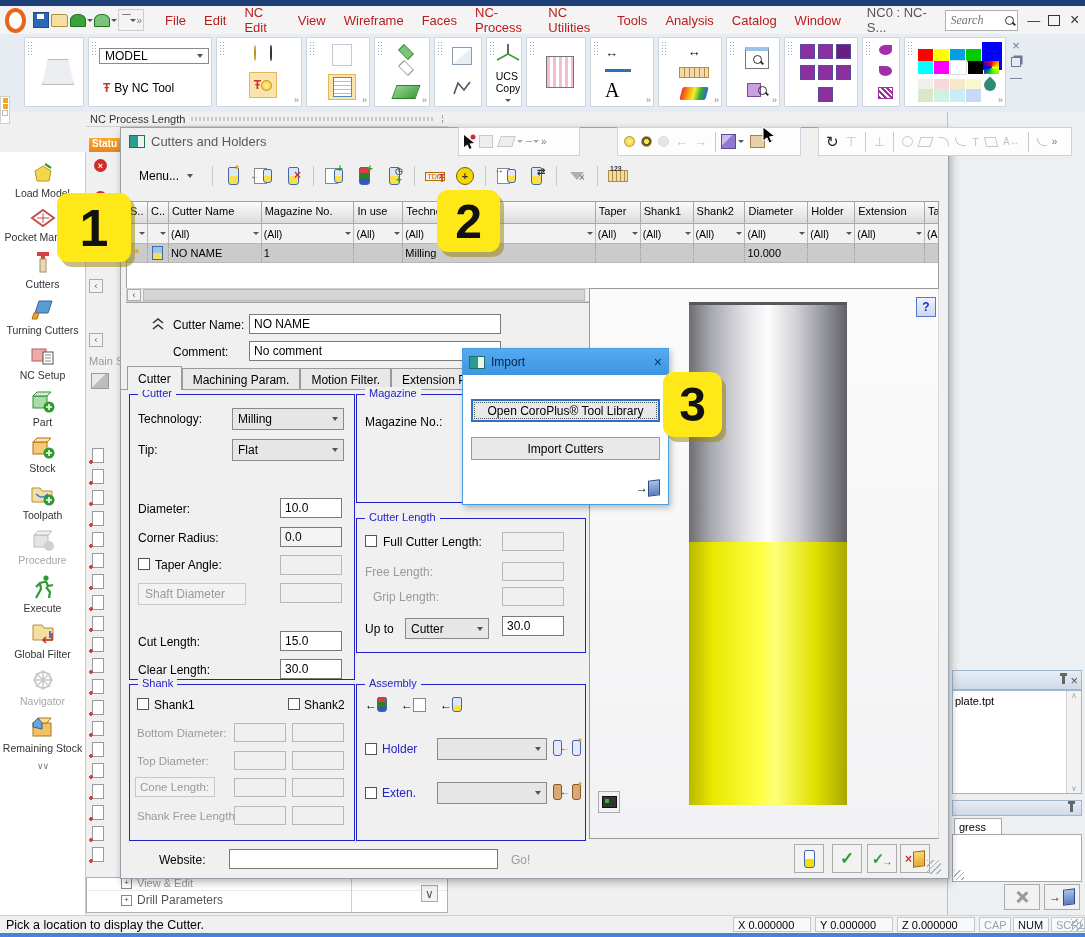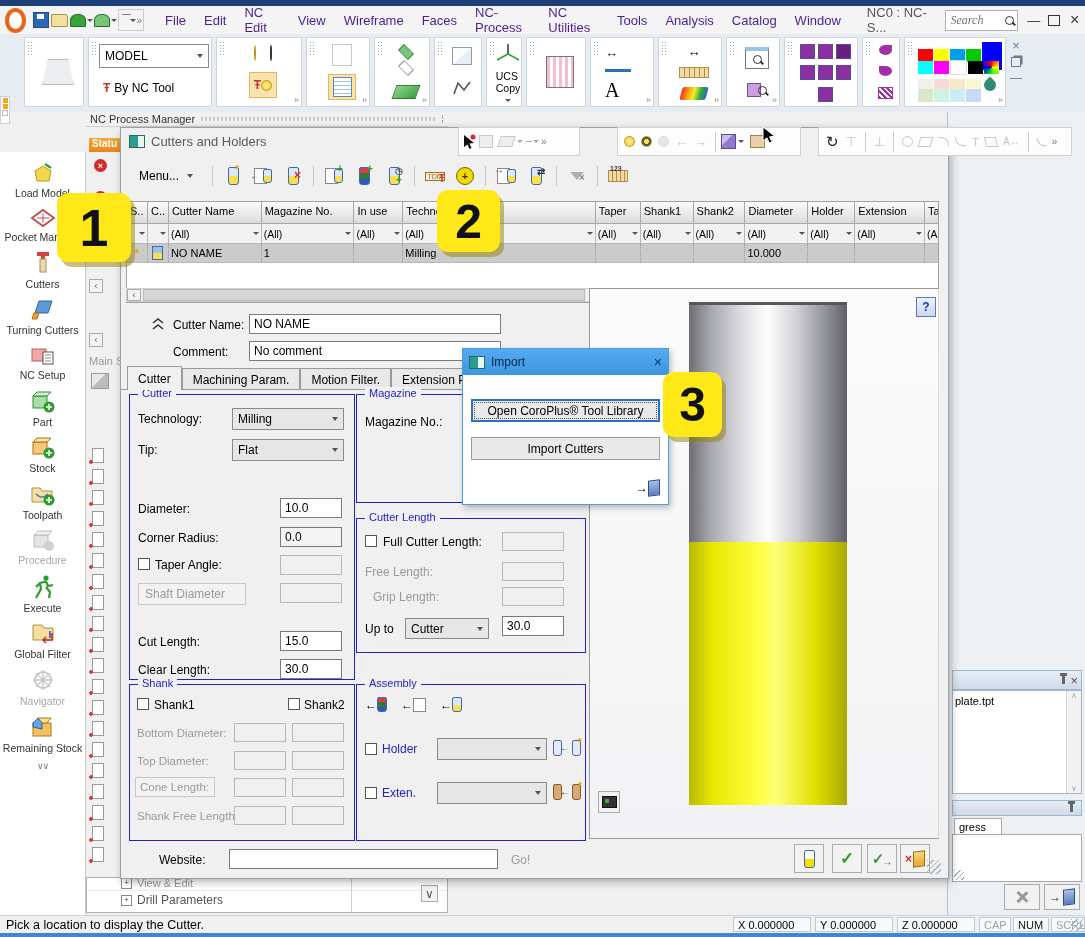--- a/index.html
+++ b/index.html
@@ -3,21 +3,21 @@
 <meta charset="utf-8">
 <style>
   html,body{margin:0;padding:0;}
   body{width:1085px;height:937px;position:relative;overflow:hidden;background:#f0f0f0;
        font-family:"Liberation Sans",sans-serif;font-size:12px;color:#000;}
   .abs{position:absolute;}
   .flex{display:flex;align-items:center;}
   
   .win-top{left:0;top:0;width:1085px;height:6px;background:#1d3f77;}
   .menubar{left:0;top:6px;width:1085px;height:28px;background:#f4f4f4;border-bottom:1px solid #dcdcdc;display:flex;align-items:center;}
-  .menu-item{padding:0 9px;font-size:13px;color:#4c1d95;}
+  .menu-item{padding:0 9px;font-size:13px;color:#b91c1c;}
   .logo{width:17px;height:17px;border-radius:50%;border:4px solid #e8641a;background:#fff;margin:0 6px 0 5px;}
   .qico{width:20px;height:20px;display:flex;align-items:center;justify-content:center;margin:0 1px;}
   .savei{width:14px;height:14px;background:#2b66b8;border:1px solid #1c4a8c;position:relative;}
   .savei:after{content:"";position:absolute;left:3px;top:1px;width:7px;height:5px;background:#fff;}
   .foldi{width:15px;height:11px;background:#f5dfa0;border:1px solid #b09040;border-radius:1px 3px 1px 1px;}
   .hati{width:14px;height:11px;background:#3aa33a;border:1px solid #207020;border-radius:45% 45% 8% 8%;}
   .dd{width:0;height:0;border-left:3.5px solid transparent;border-right:3.5px solid transparent;border-top:4px solid #555;display:inline-block;}
   .ddsm{border-left-width:3px;border-right-width:3px;border-top-width:3.5px;}
   .chev2{color:#777;font-size:10px;letter-spacing:-2px;}
   .searchbox{width:74px;height:19px;background:#fff;border:1px solid #b0b0b0;display:flex;align-items:center;padding:0 3px;}
@@ -156,21 +156,21 @@
   <div class="rg" style="width:60px;">
       <div class="grip"></div>
     <div class="rgc">
         <div style="width:30px;height:24px;background:#eceff2;border:1px solid #bbb;clip-path:polygon(18% 0,82% 0,100% 100%,0 100%);"></div>
       </div>
     </div>
   <div class="rg" style="width:124px;">
       <div class="grip"></div>
     <div class="rgc" style="align-items:stretch;">
       <div class="flex" style="height:22px;">
-          <div class="combo" style="flex:1;height:24px;background:#fff;">
+          <div class="combo" style="flex:1;height:16px;background:#fff;">
             <span>MODEL</span>
             <span class="dd"></span>
           </div>
         </div>
       <div class="flex" style="height:22px;">
           <span style="color:#c0392b;font-weight:bold;margin:0 4px;">Ŧ</span>
           <span>By NC Tool</span>
         </div>
     </div>
     </div>
@@ -425,21 +425,21 @@
     <svg width="28" height="26">
         <rect x="4" y="9" width="18" height="13" fill="#f5c060" stroke="#a87820"></rect>
         <path d="M4 9 l5 -5 h13 l-4 5 Z" fill="#f8e080" stroke="#a87820"></path>
         <path d="M9 4 l4 5 v6 l-9 -2 v-4 Z" fill="#6aa7e0" stroke="#2f5f9a"></path>
       </svg>
     <div class="lbl">Remaining Stock</div></div>
   <div style="color:#777;font-size:9px;letter-spacing:-1px;margin-top:2px;">∨∨</div>
 </div>
 
 <div class="abs pm-cap">
-  <span>NC Process Manager</span>
+  <span>NC Process Length</span>
   <div style="flex:1;height:4px;margin:0 6px;background:repeating-linear-gradient(90deg,#c8c8c8 0 2px,transparent 2px 4px);"></div>
   <span style="color:#888;">⁞</span>
 </div>
 <div class="abs pm-strip">
   <div class="abs" style="left:3px;top:11px;width:30px;height:14px;background:linear-gradient(180deg,#f8a832,#e8861a);color:#fff;font-size:10px;font-weight:bold;padding-left:3px;overflow:hidden;"><span>Statu</span></div>
   <div class="abs errico" style="left:8px;top:32px;">×</div>
   <div class="abs errico" style="left:8px;top:64px;">×</div>
   <div class="abs errico" style="left:8px;top:98px;">×</div>
   <div class="abs btn3d" style="left:3px;top:152px;width:14px;height:14px;color:#555;font-size:9px;">‹</div>
   <div class="abs btn3d" style="left:3px;top:206px;width:14px;height:14px;color:#555;font-size:9px;">‹</div>

